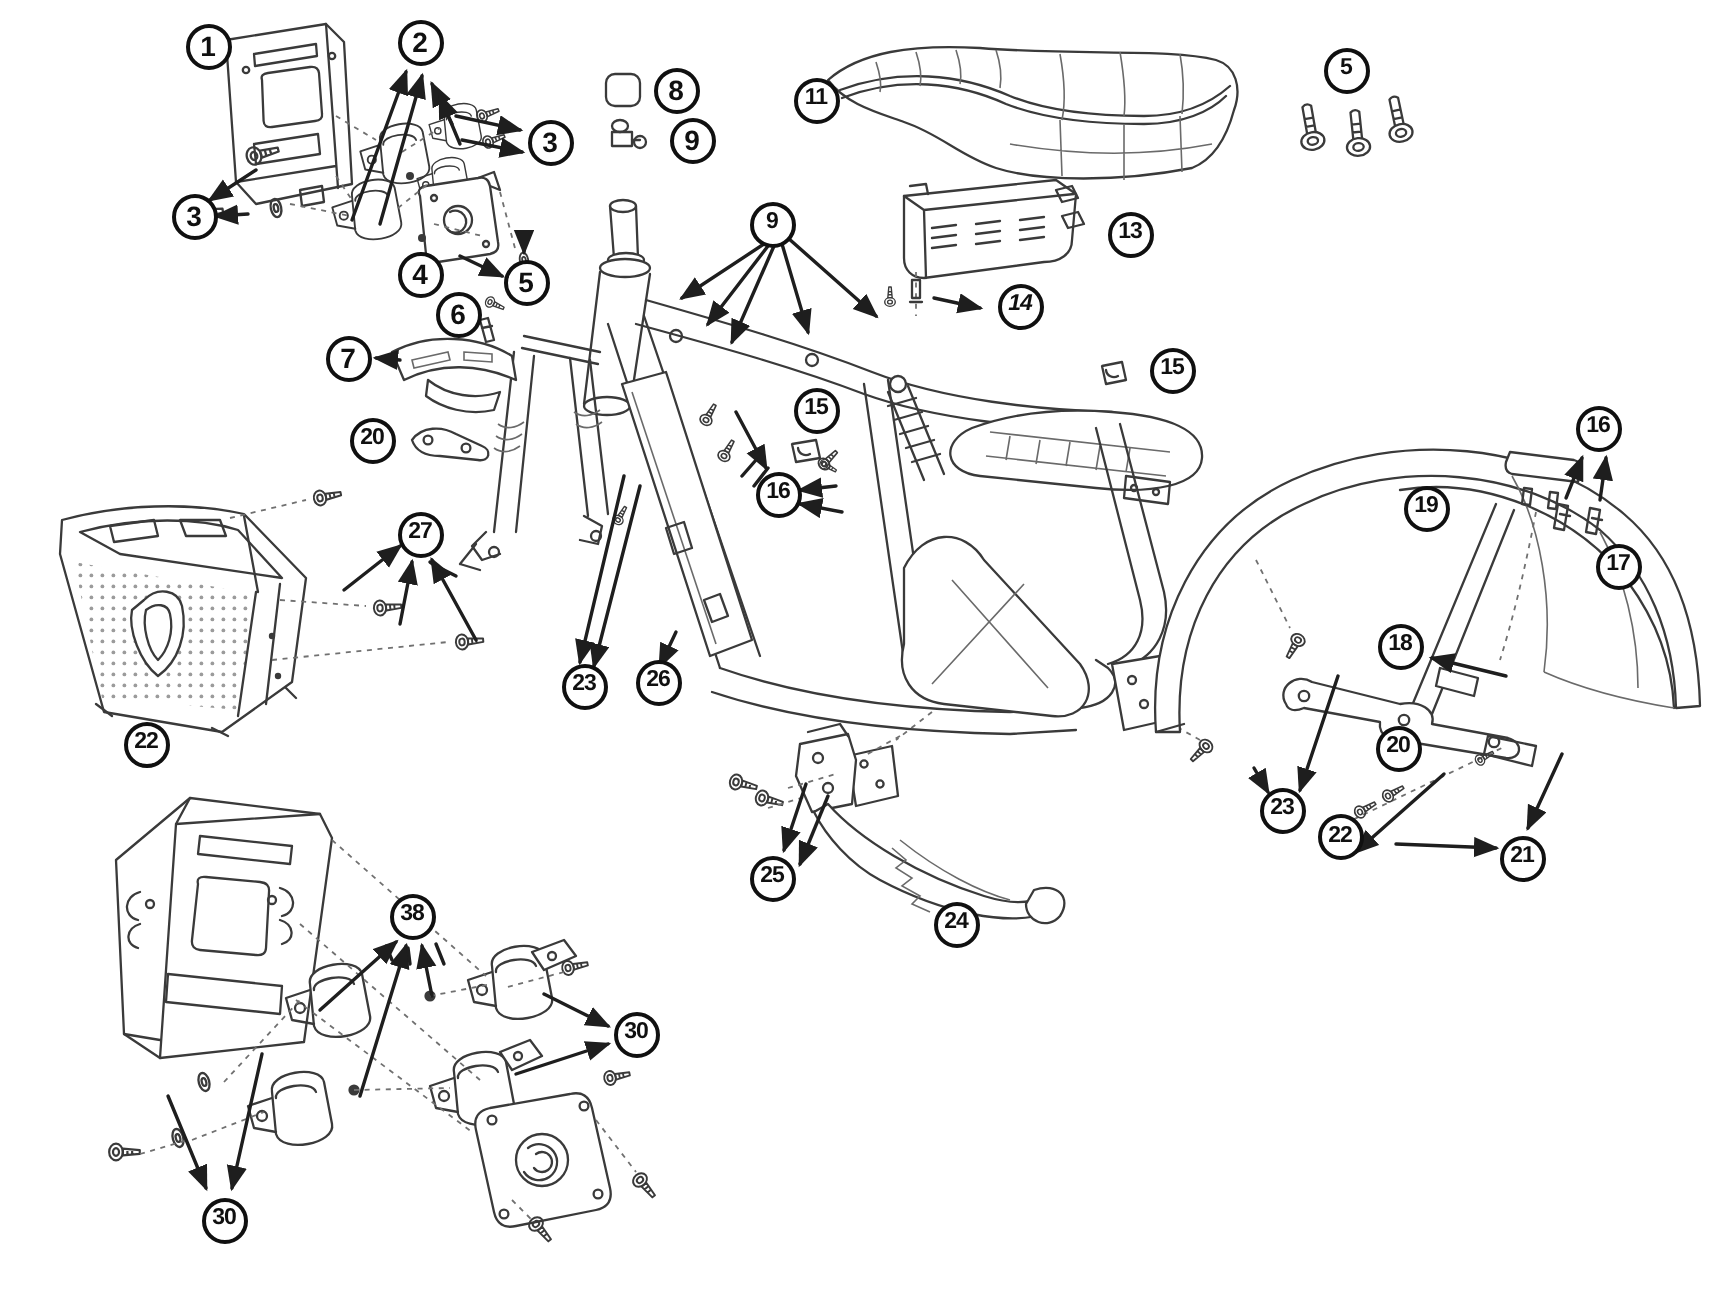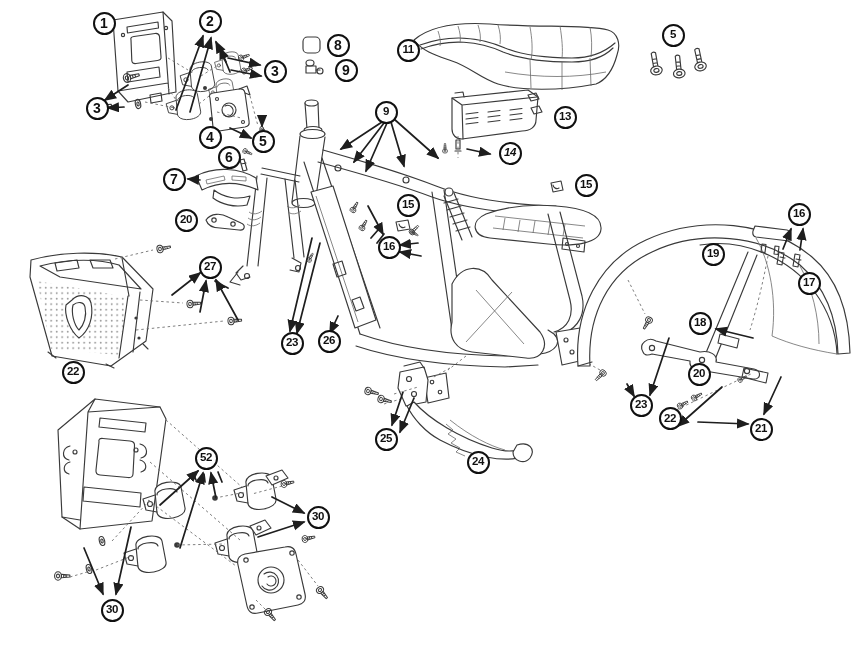--- a/index.html
+++ b/index.html
@@ -379,16 +379,16 @@
     <div class="callout two" style="left: 687.5px; top: 362.5px;">20</div>
     <div class="callout two" style="left: 749.5px; top: 417.5px;">21</div>
     <div class="callout two" style="left: 658.5px; top: 407px;">22</div>
     <div class="callout two" style="left: 280.5px; top: 331.5px;">23</div>
     <div class="callout two" style="left: 629.5px; top: 393.5px;">23</div>
     <div class="callout two" style="left: 466.5px; top: 450.5px;">24</div>
     <div class="callout two" style="left: 374.5px; top: 427.5px;">25</div>
     <div class="callout two" style="left: 317.5px; top: 329.5px;">26</div>
     <div class="callout two" style="left: 198.5px; top: 255.5px;">27</div>
     <div class="callout two" style="left: 61.5px; top: 360.5px;">22</div>
-    <div class="callout two" style="left: 194.5px; top: 446.5px;">52</div>
+    <div class="callout two" style="left: 194.5px; top: 446.5px;">38</div>
     <div class="callout two" style="left: 306.5px; top: 505.5px;">30</div>
     <div class="callout two" style="left: 100.5px; top: 598.5px;">30</div>
   </div>
 
 </body></html>

